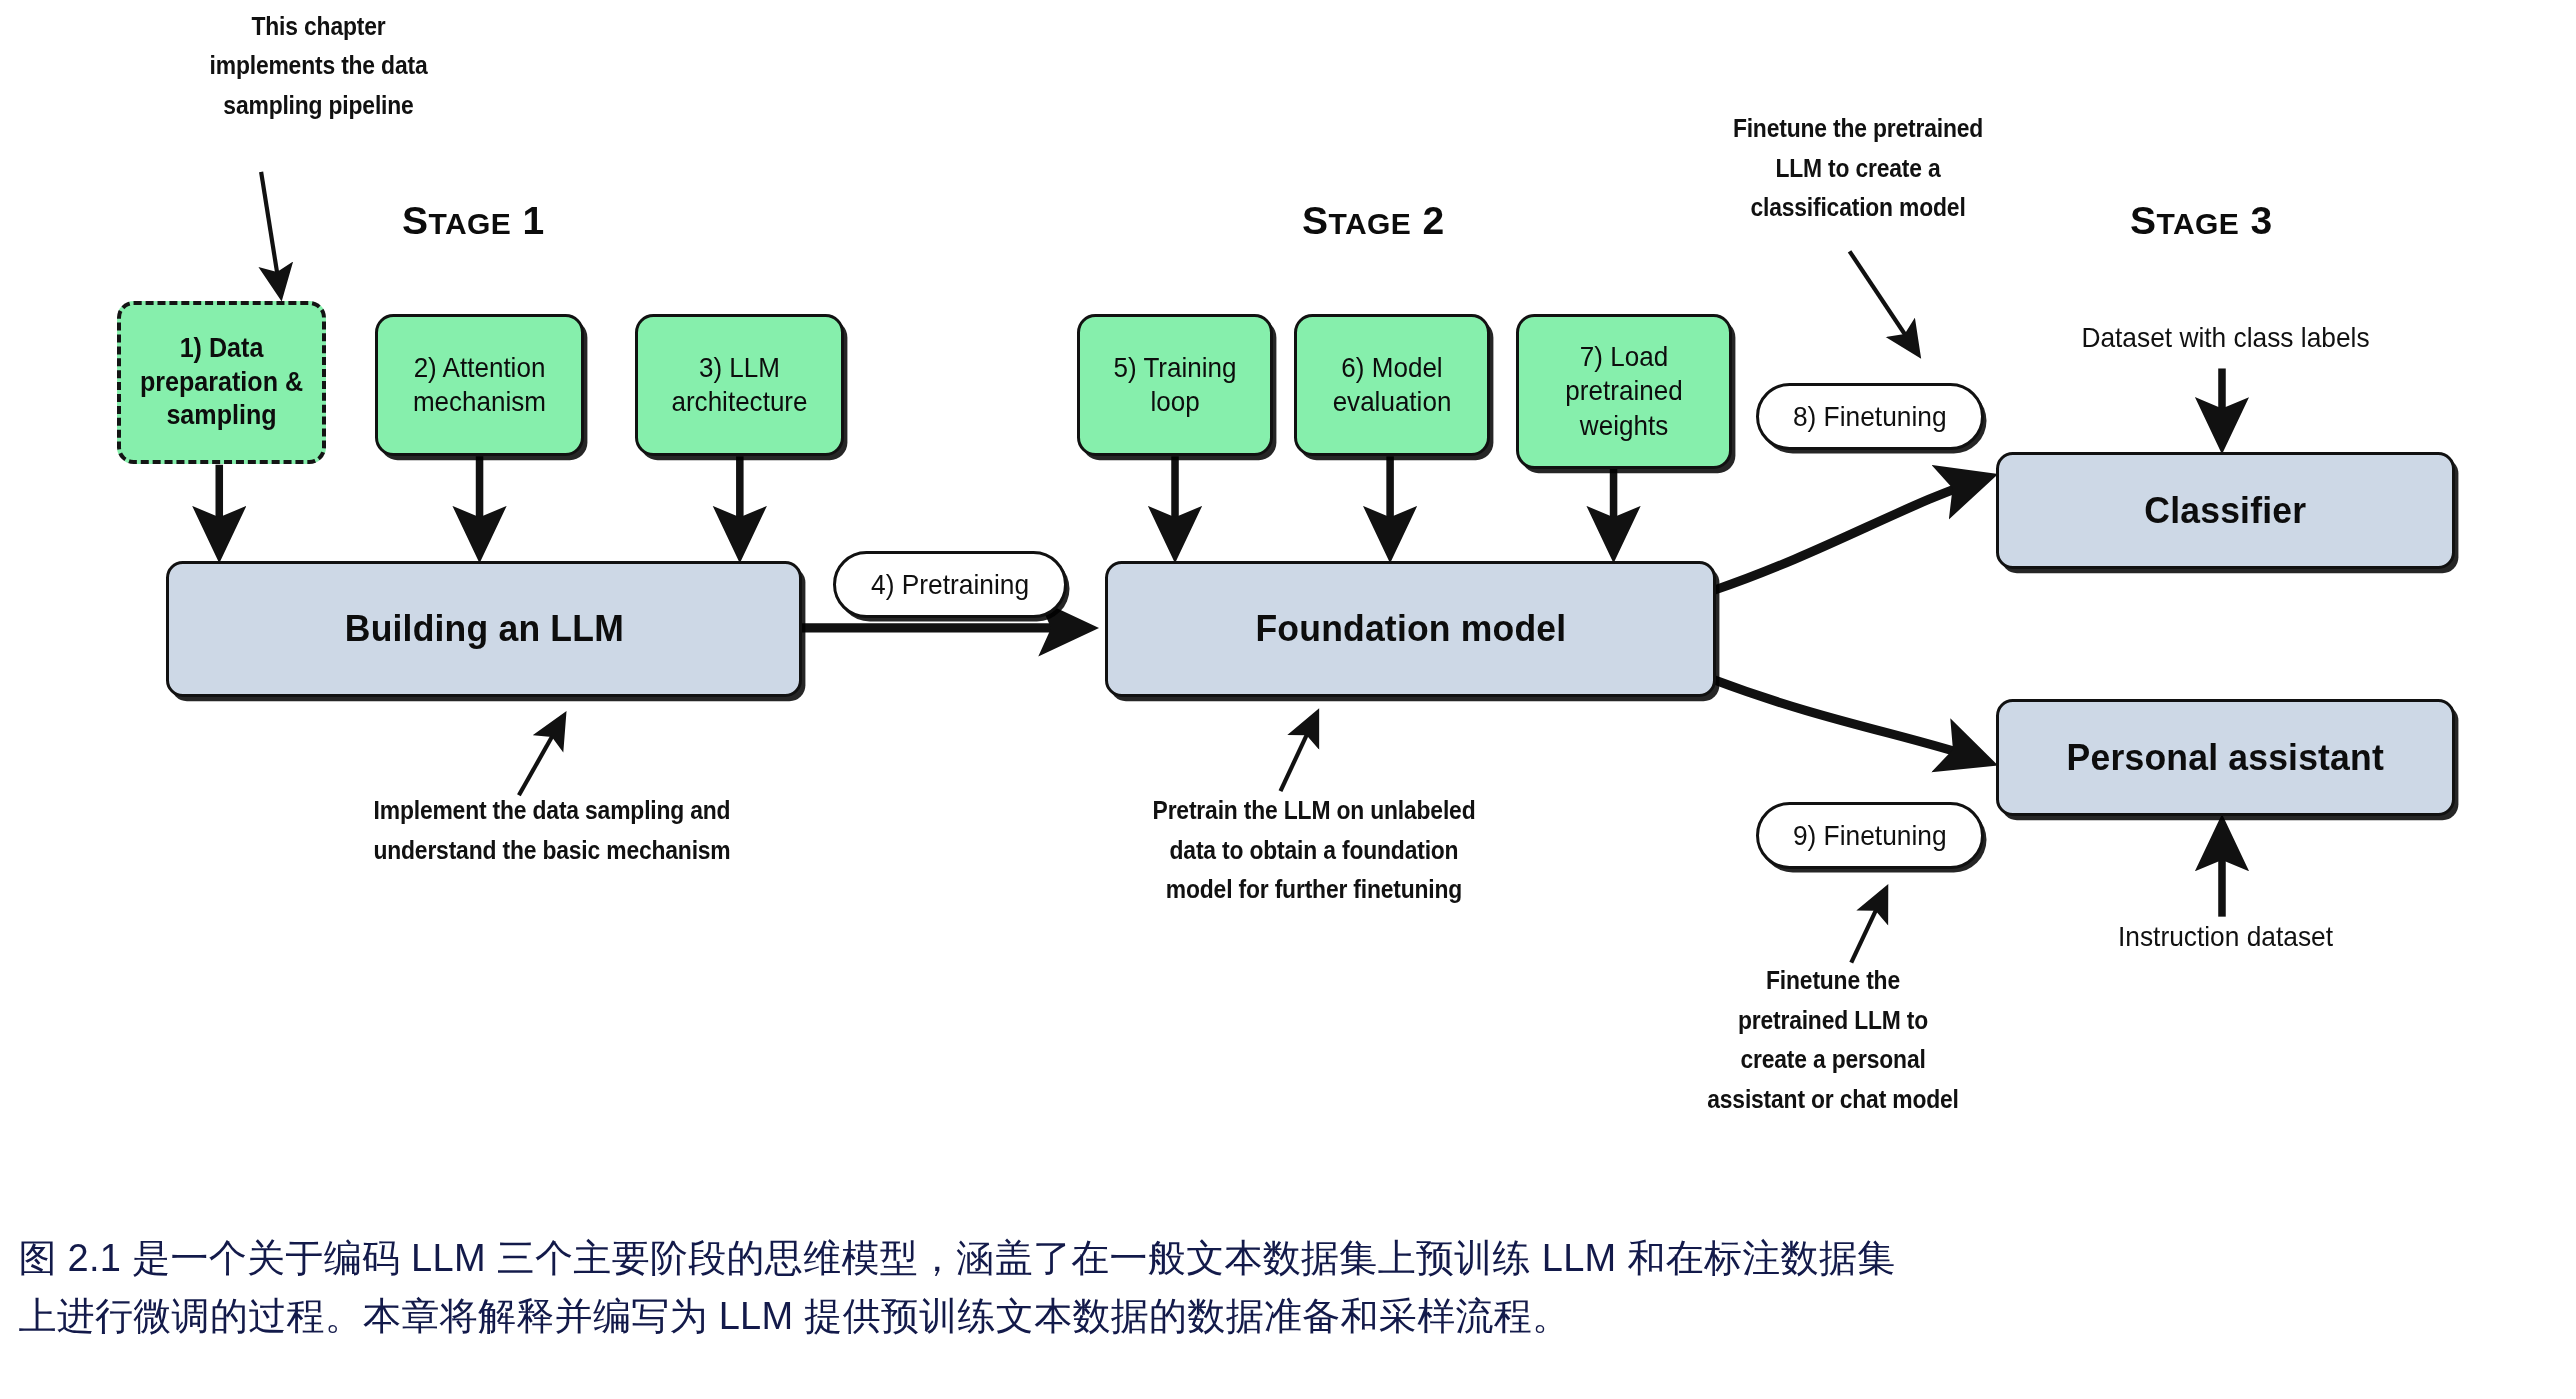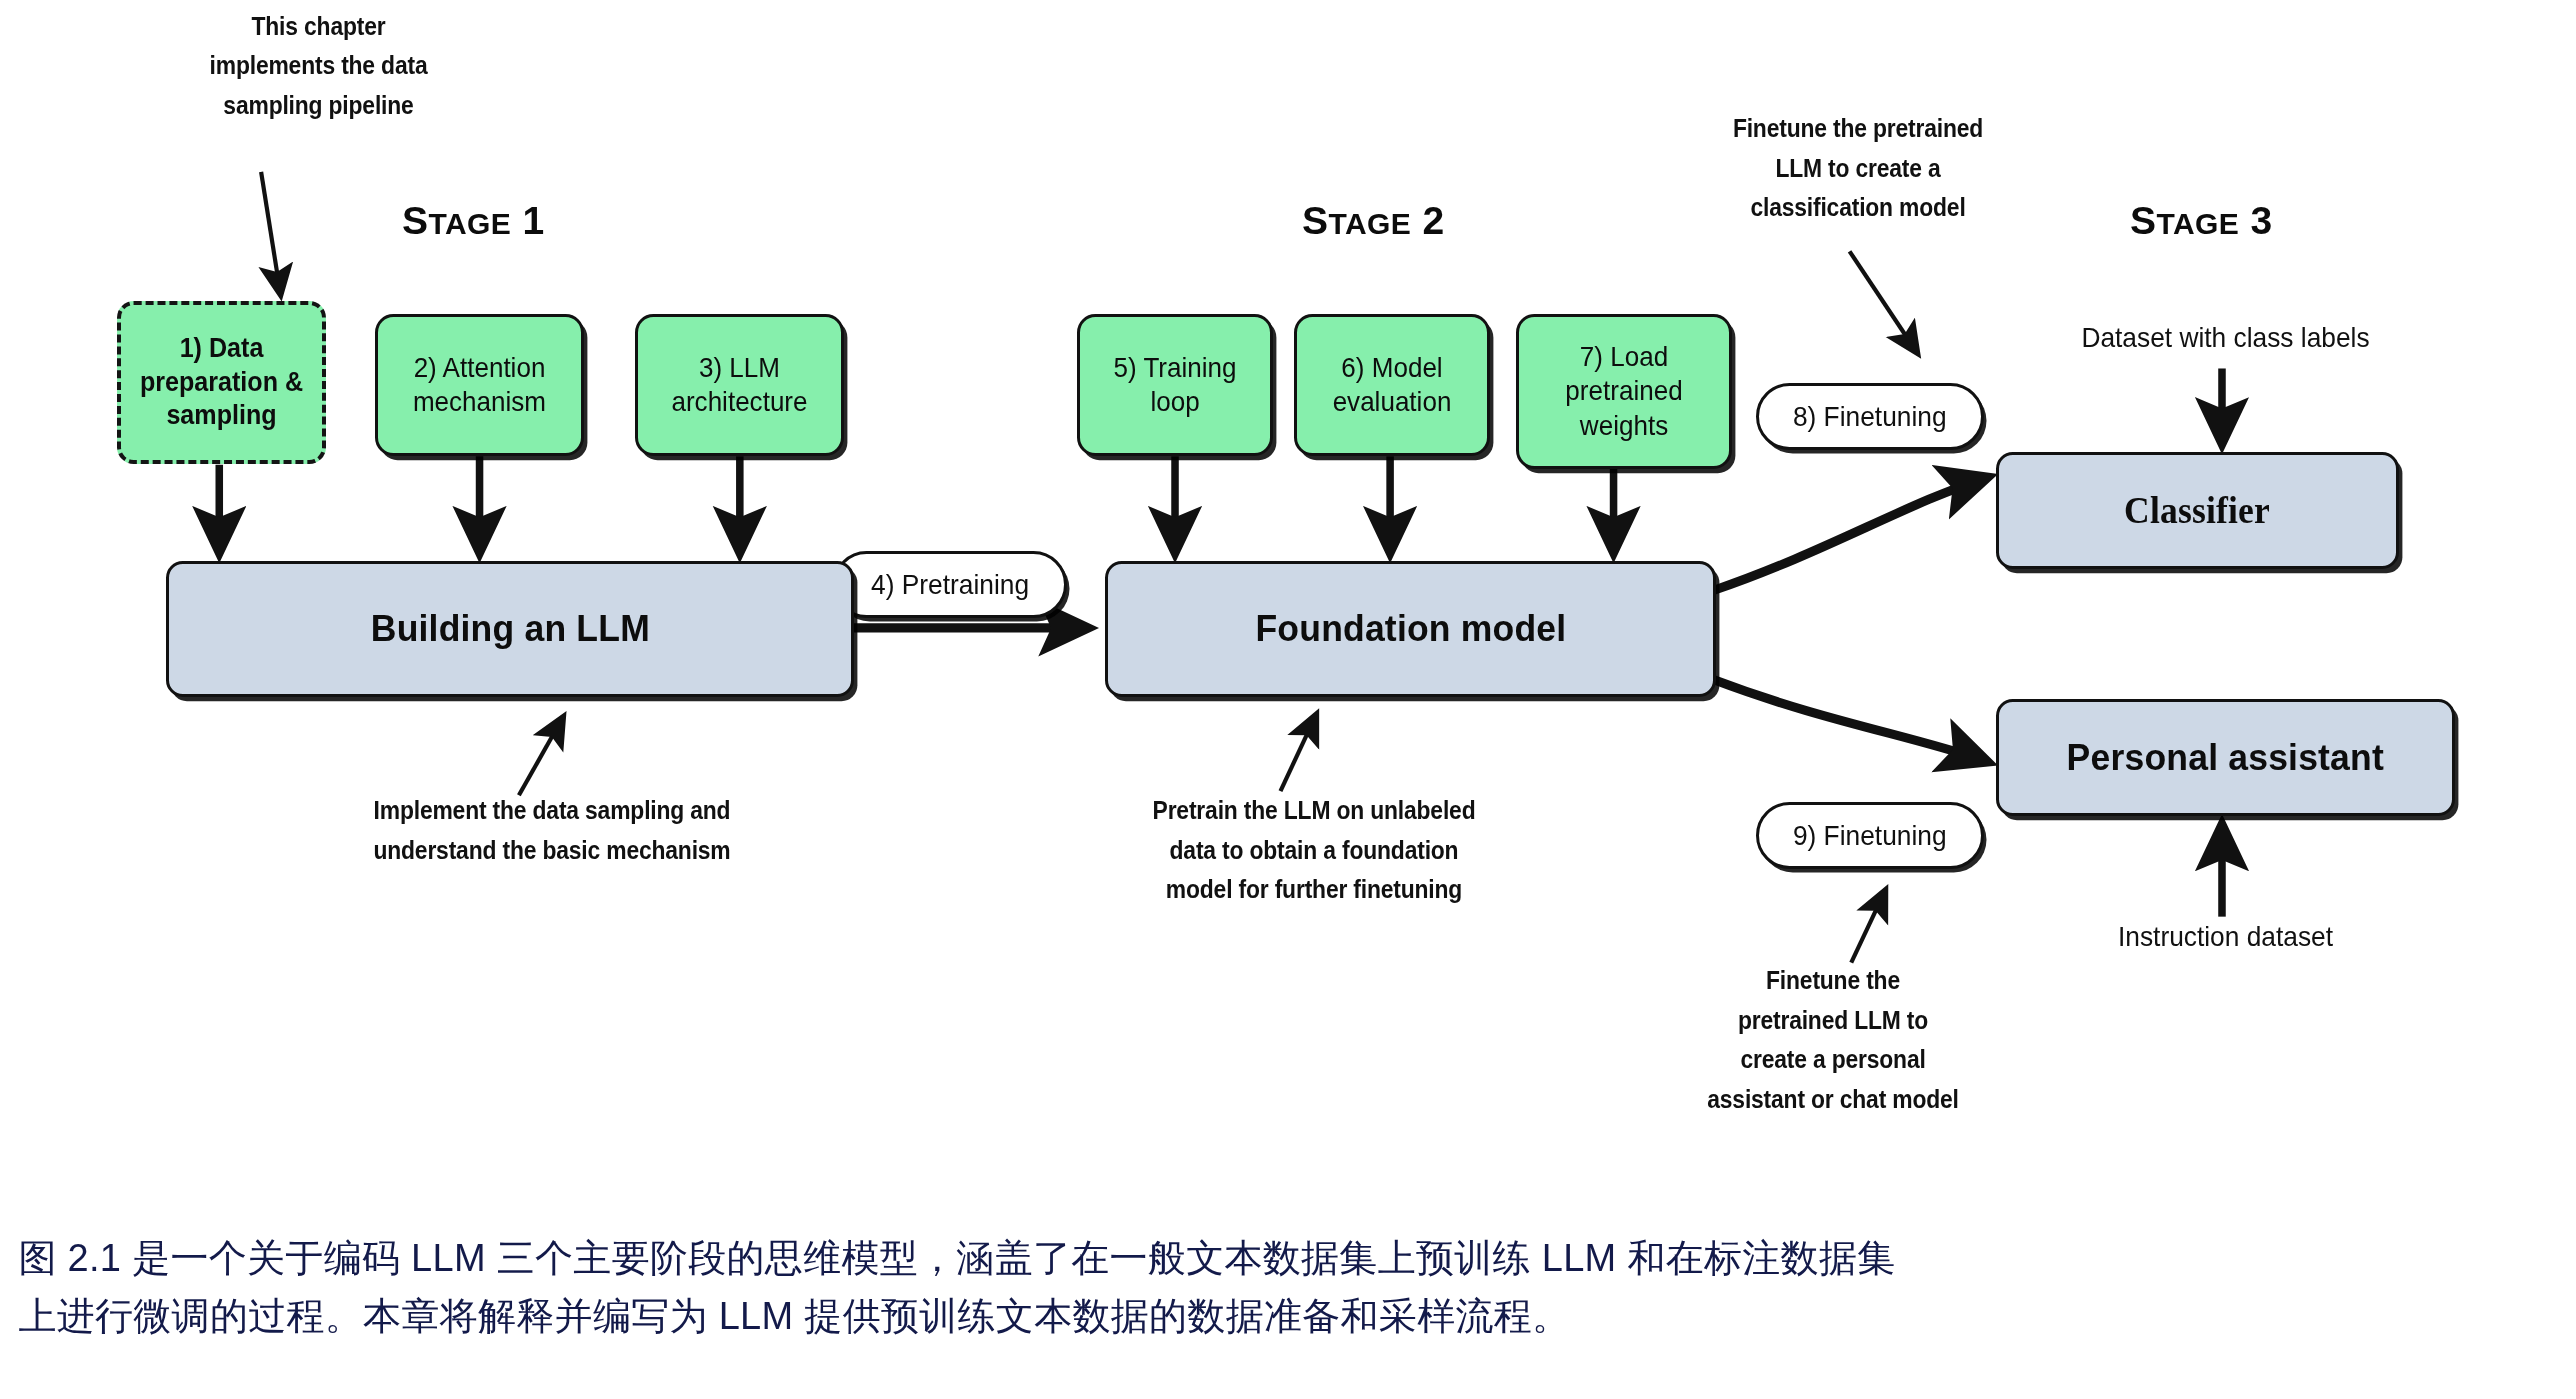--- a/index.html
+++ b/index.html
@@ -214,29 +214,29 @@
   </div>
 
   <div class="abs pill" style="left:1756px;top:383px;width:228px;height:67px;">
     <span class="txt">8) Finetuning</span>
   </div>
 
   <div class="abs pill" style="left:1756px;top:802px;width:228px;height:67px;">
     <span class="txt">9) Finetuning</span>
   </div>
 
-  <div class="abs box blue" style="left:166px;top:561px;width:688px;height:136px;">
+  <div class="abs box blue" style="left:166px;top:561px;width:636px;height:136px;">
     <span class="txt">Building an LLM</span>
   </div>
 
   <div class="abs box blue" style="left:1105px;top:561px;width:611px;height:136px;">
     <span class="txt">Foundation model</span>
   </div>
 
-  <div class="abs box blue" style="left:1996px;top:452px;width:403px;height:117px;font-family:Liberation Serif, serif;">
+  <div class="abs box blue" style="left:1996px;top:452px;width:459px;height:117px;">
     <span class="txt">Classifier</span>
   </div>
 
   <div class="abs box blue" style="left:1996px;top:699px;width:459px;height:117px;text-align:center;">
     <span class="txt">Personal assistant</span>
   </div>
 
   <div class="abs plain" style="left:1996px;top:322px;width:459px;">Dataset with class labels</div>
 
   <div class="abs plain" style="left:1996px;top:921px;width:459px;">Instruction dataset</div>

